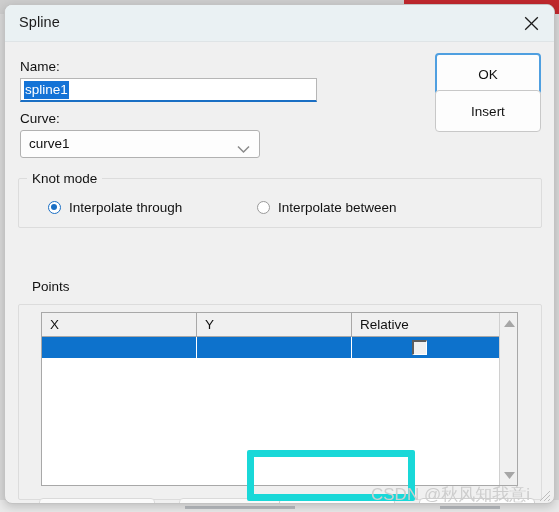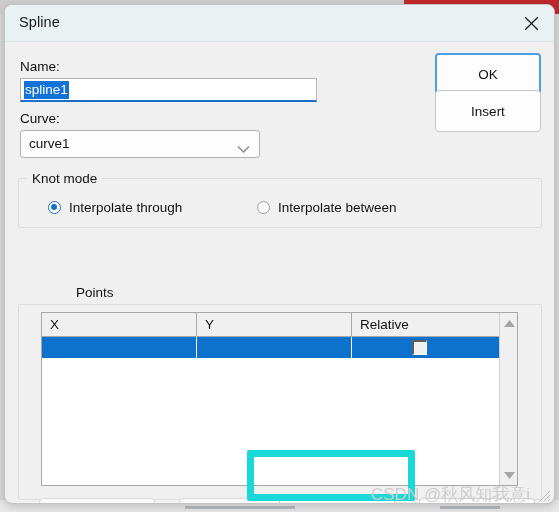--- a/index.html
+++ b/index.html
@@ -214,21 +214,21 @@
     content: "";
     position: absolute;
     left: 2px; top: 2px;
     width: 6.2px; height: 6.2px;
     border-radius: 50%;
     background: #1a6fc4;
   }
   .radio-label { font-size: 13.5px; color: #111; }
 
   #grp-points { left: 13px; top: 262px; width: 524px; height: 196px; }
-  #grp-points-title { left: 22px; top: 243px; margin-left: 44px; }
+  #grp-points-title { left: 22px; top: 237px; }
 
   
   #table-wrap {
     position: absolute;
     left: 36px; top: 270px;
     width: 477px; height: 174px;
     background: #ffffff;
     border: 1px solid #a8a8a8;
     box-sizing: border-box;
     overflow: hidden;

